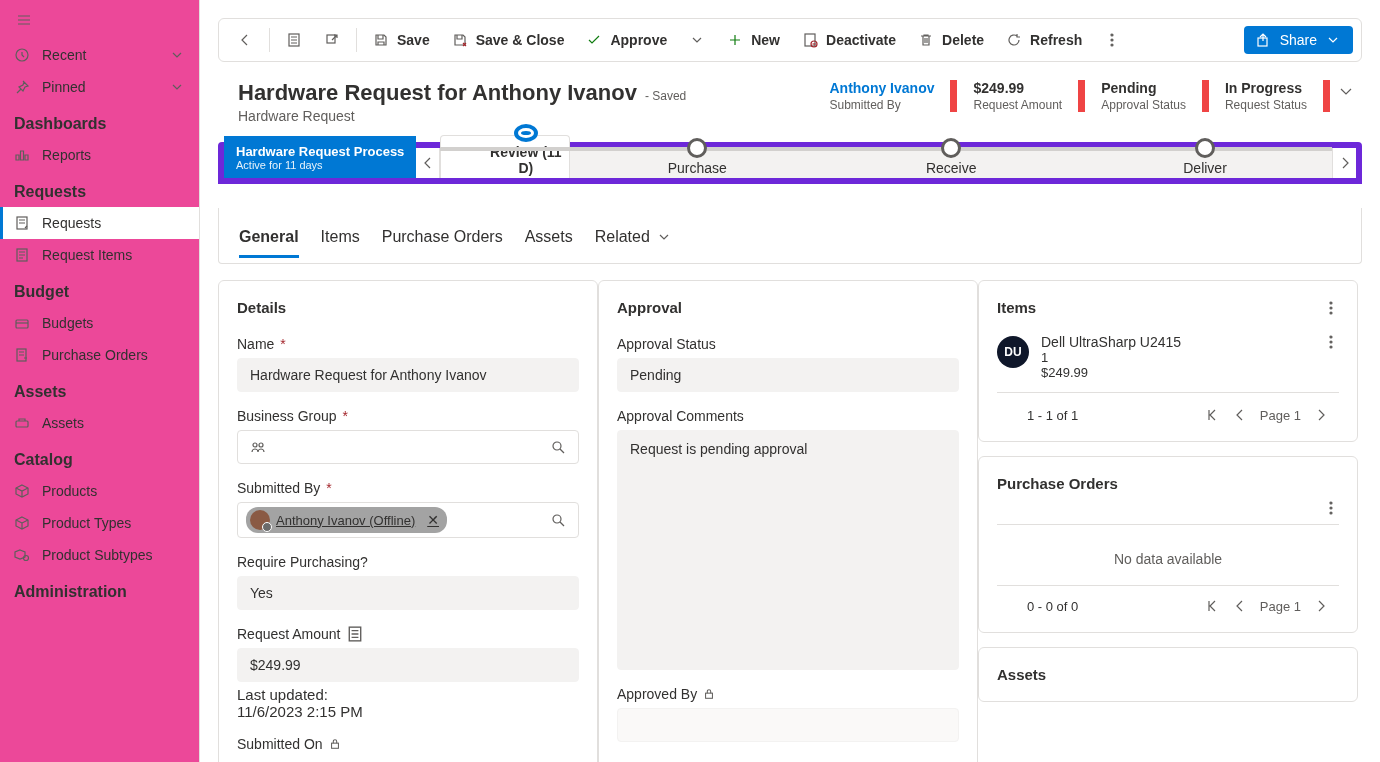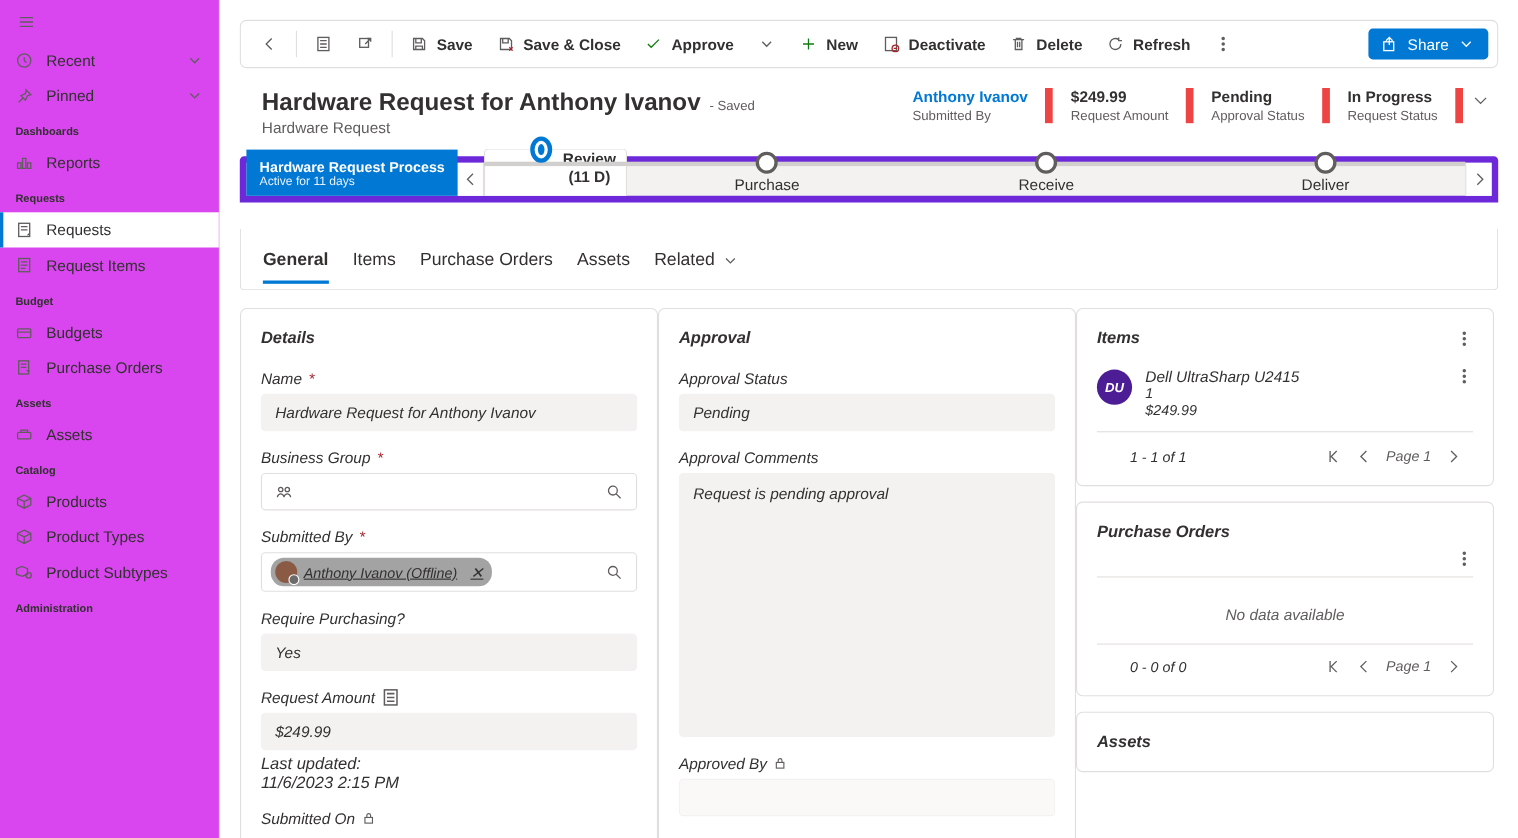--- a/index.html
+++ b/index.html
@@ -9,41 +9,41 @@
     color: #323130;
     background: #fff;
     display: flex;
     height: 762px;
     width: 1380px;
     overflow: hidden;
   }
   
   .sidebar {
     width: 200px;
-    background: #d946ef;
+    background: #ec4899;
     border-right: 1px solid #e1dfdd;
     overflow-y: auto;
     flex-shrink: 0;
   }
   .hamburger {
     padding: 12px 16px 8px 16px;
   }
   .sb-row {
     display: flex;
     align-items: center;
     padding: 8px 14px;
     cursor: pointer;
     gap: 12px;
     position: relative;
   }
   .sb-row .chev { margin-left: auto; }
   .sb-heading {
     padding: 12px 14px 6px 14px;
     font-weight: 600;
-    font-size: 10px;
+    font-size: 16px;
   }
   .sb-item {
     display: flex;
     align-items: center;
     padding: 8px 14px 8px 14px;
     gap: 12px;
     cursor: pointer;
     position: relative;
   }
   .sb-item.active {
@@ -141,21 +141,21 @@
     height: 42px;
   }
   .proc-label .pname { font-size: 13px; font-weight: 600; }
   .proc-label .pact { font-size: 11px; opacity: .9; }
   .proc-arrow {
     width: 24px; display:flex; align-items:center; justify-content:center; cursor:pointer; background:#fff; border-right:1px solid #e1dfdd;
   }
   .proc-arrow.right { border-left:1px solid #e1dfdd; border-right:none; }
   .stages { flex:1; display:flex; align-items:flex-end; justify-content: space-around; position: relative; }
   .stage { text-align:center; position: relative; flex:1; padding-bottom:2px; cursor:pointer; }
-  .stage.active { background:#fff; border:1px solid #e1dfdd; border-bottom:none; border-radius:4px 4px 0 0; margin: -1px 0 0 0; height: 43px; display:flex; flex-direction:row; justify-content:flex-end; max-width: 130px; padding-left: 41px; }
+  .stage.active { background:#fff; border:1px solid #e1dfdd; border-bottom:none; border-radius:4px 4px 0 0; margin: -1px 0 0 0; height: 43px; display:flex; flex-direction:column; justify-content:flex-end; max-width: 130px; padding-left: 41px; }
   .stage .dot { width:20px; height:20px; border:3px solid #605e5c; border-radius:50%; background:#fff; margin: -12px auto 2px auto; position:relative; z-index:2; }
   .stage.active .dot { border-color:#0078d4; border-width:4px; width:24px; height:24px; }
   .stage.active .dot::after { content:''; position:absolute; inset:3px; border-radius:50%; background:#0078d4; }
   .stage-lbl { font-size: 14px; }
   .stage.active .stage-lbl { font-weight:600; }
   
   .stages::before { content:''; position:absolute; top:-1px; left:0; right:0; height:4px; background:#d2d0ce; z-index:1; }
   
   .tabs {
     display:flex;
@@ -171,21 +171,20 @@
   }
   .tab { padding: 14px 0 12px 0; cursor:pointer; font-size:16px; display:flex; align-items:center; gap:6px; }
   .tab.active { font-weight:600; border-bottom: 3px solid #0078d4; padding-bottom: 9px; }
   
   .content {
     flex:1;
     overflow-y:auto;
     display:flex;
     gap:0;
     padding-right: 4px;
-    font-style: italic;
   }
   .card {
     background:#fff;
     border:1px solid #e1dfdd;
     border-radius:6px;
     padding:18px;
     margin-bottom: 14px;
   }
   .col { flex:1; min-width:0; }
   .col.side { max-width: 420px; }
@@ -226,26 +225,26 @@
     text-decoration: underline;
   }
   .pill .ava { width:20px; height:20px; border-radius:50%; background:#8a5a44; position:relative; }
   .pill .ava::after { content:''; position:absolute; width:8px; height:8px; border-radius:50%; background:#6b6b6b; right:-2px; bottom:-2px; border:1.5px solid #fff; }
   .pill .xx { margin-left:6px; cursor:pointer; font-size:14px; text-decoration:none; }
   .mini { font-size:15px; color:#323130; }
   
   .side-header { display:flex; justify-content:space-between; align-items:center; margin-bottom:18px; }
   .side-title { font-weight:600; font-size:15px; }
   .list-row { display:flex; gap:12px; align-items:flex-start; border-bottom:1px solid #e1dfdd; padding-bottom:12px; margin-bottom:10px; position:relative; }
-  .badge-circ { width:32px; height:32px; border-radius:50%; background:#4c1d95; color:#fff; display:flex; align-items:center; justify-content:center; font-size:12px; font-weight:600; flex-shrink:0; margin-top: 2px; text-align: right; }
+  .badge-circ { width:32px; height:32px; border-radius:50%; background:#0f172a; color:#fff; display:flex; align-items:center; justify-content:center; font-size:12px; font-weight:600; flex-shrink:0; margin-top: 2px; text-align: right; }
   .row-title { font-size:14px; }
   .row-sub { font-size:13px; }
   .row-menu { margin-left:auto; }
   .pager { display:flex; align-items:center; justify-content:space-between; font-size:13px; padding: 4px 10px 0 30px; }
-  .pager-right { display:flex; align-items:flex-start; gap:12px; color:#605e5c; }
+  .pager-right { display:flex; align-items:center; gap:12px; color:#605e5c; }
   .empty { text-align:center; padding: 18px 0; color:#605e5c; border-bottom:1px solid #e1dfdd; border-top:1px solid #e1dfdd; margin: 8px 0; }
   
   ::-webkit-scrollbar { width:12px; }
   ::-webkit-scrollbar-thumb { background:#c8c6c4; border-radius:6px; }
 </style>
 </head>
 <body>
 
 <nav class="sidebar">
   <div class="hamburger">

